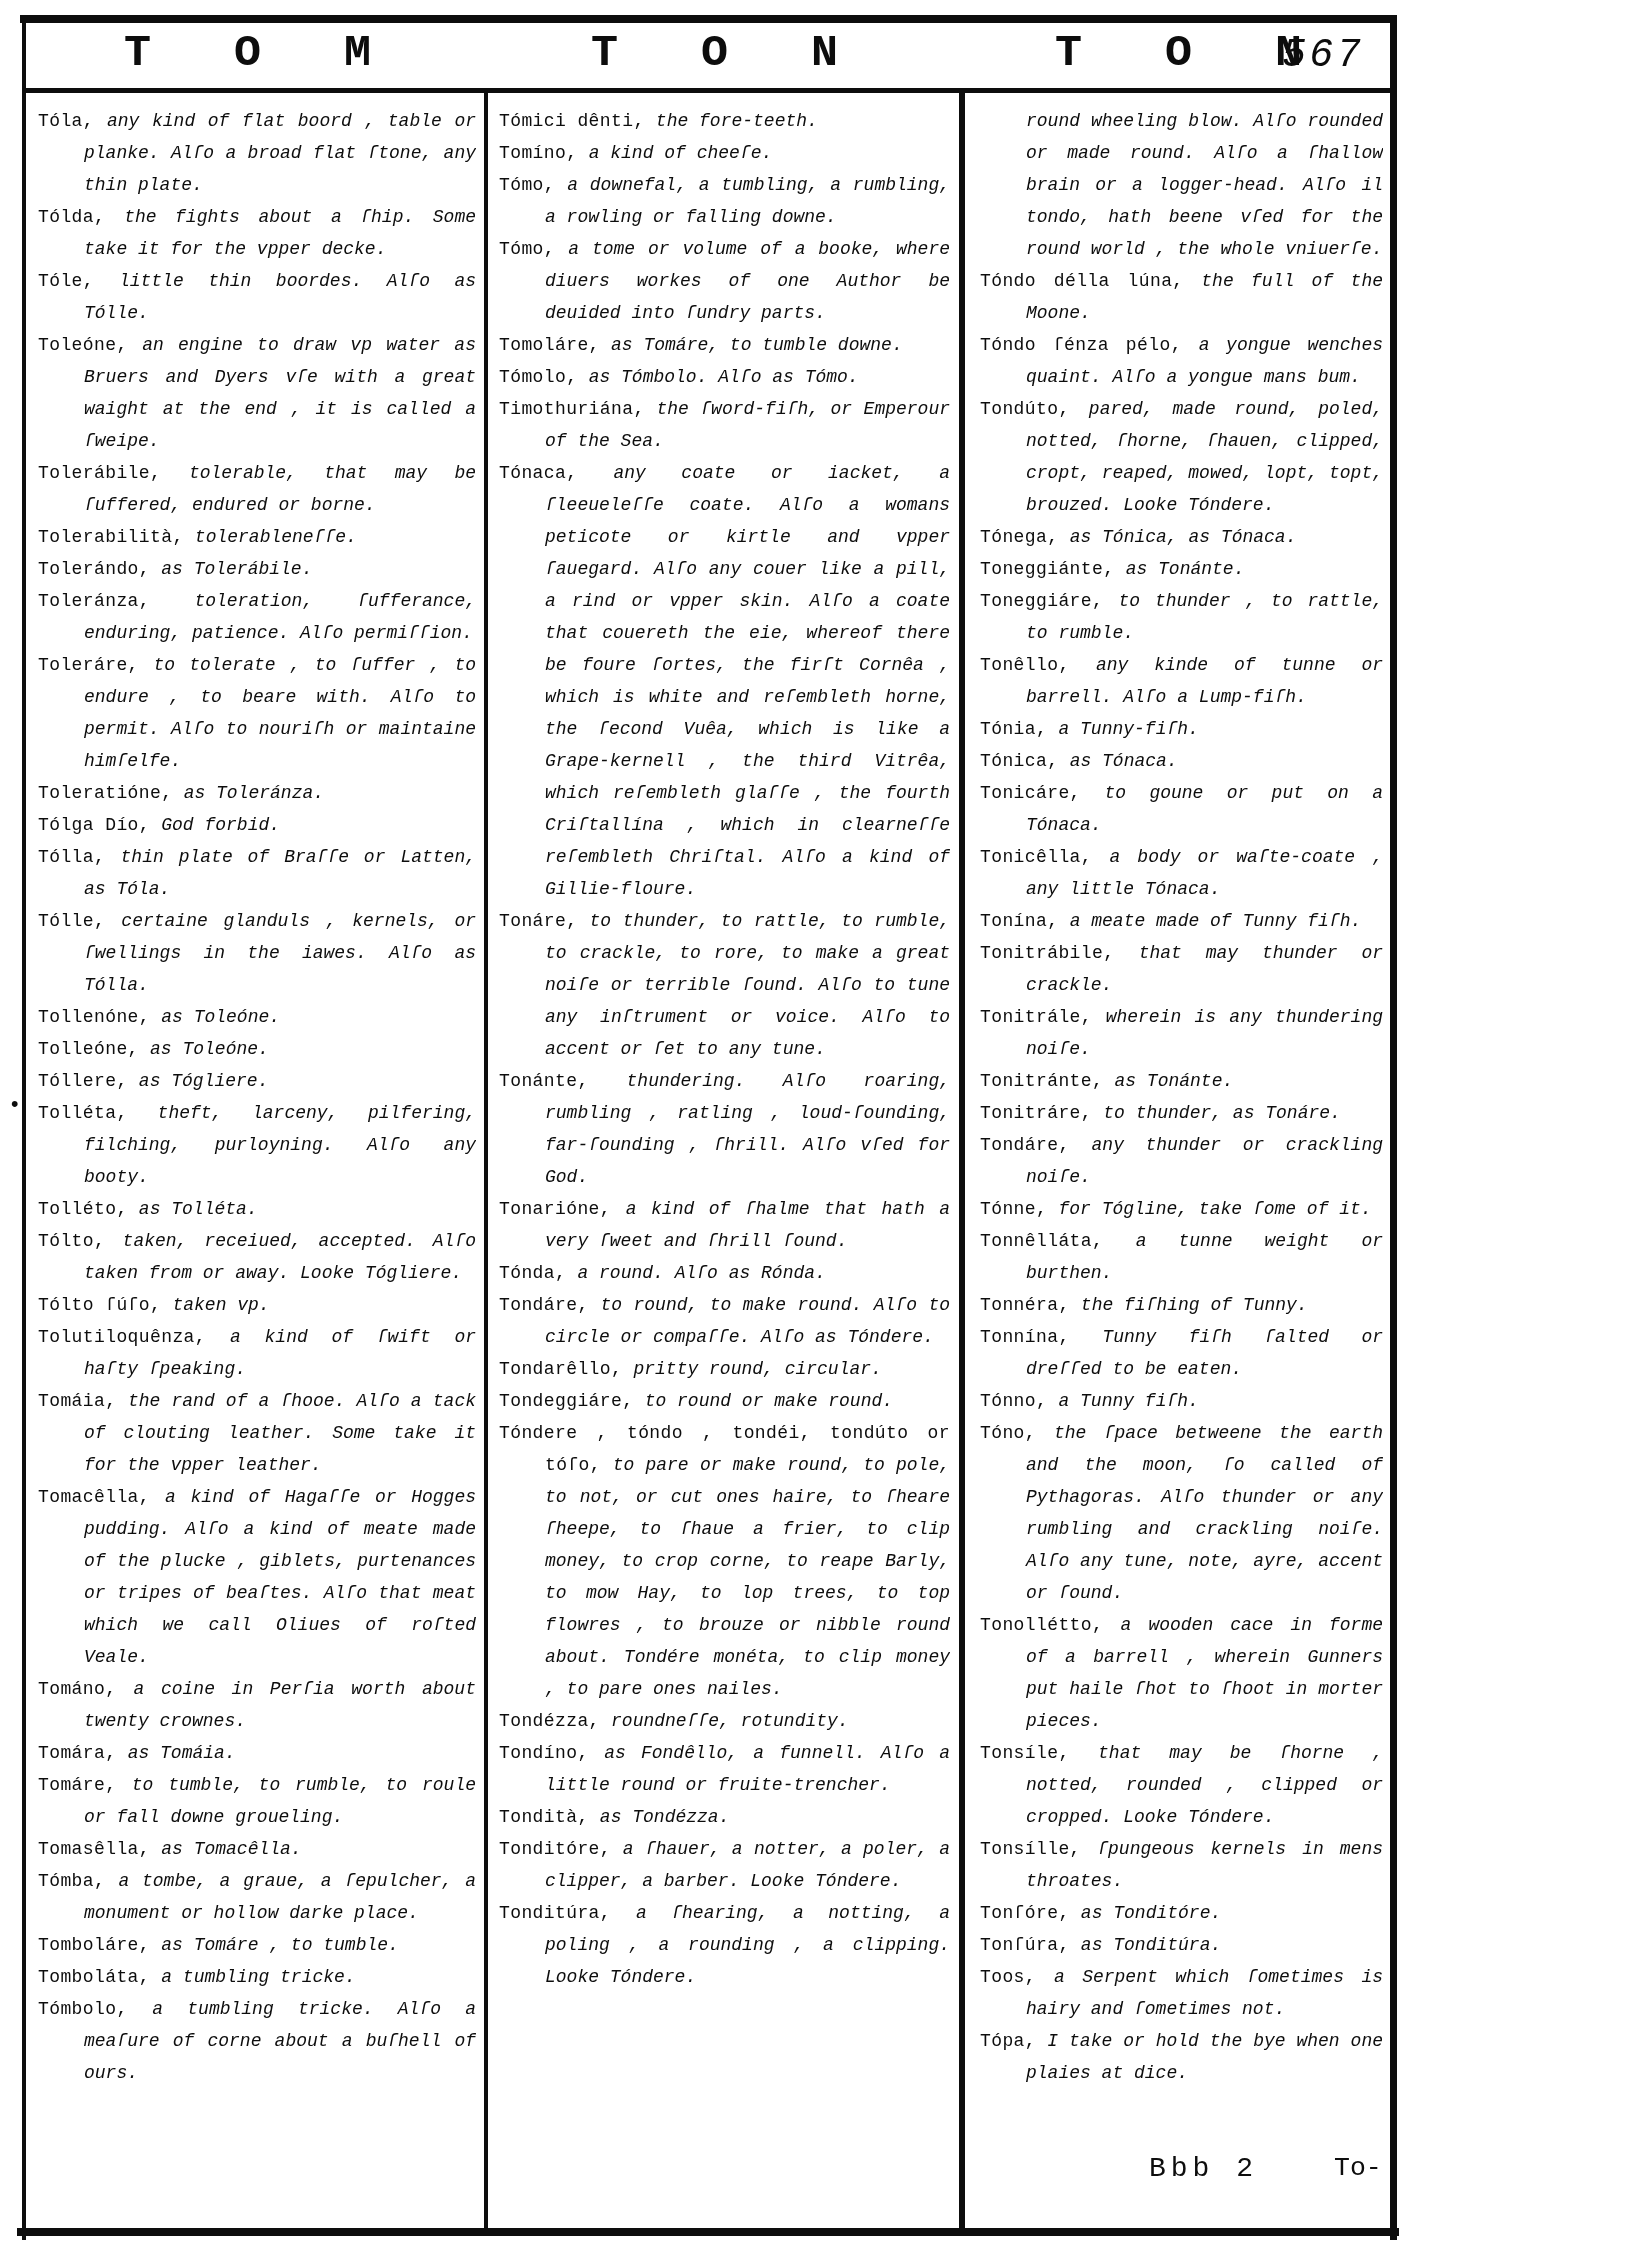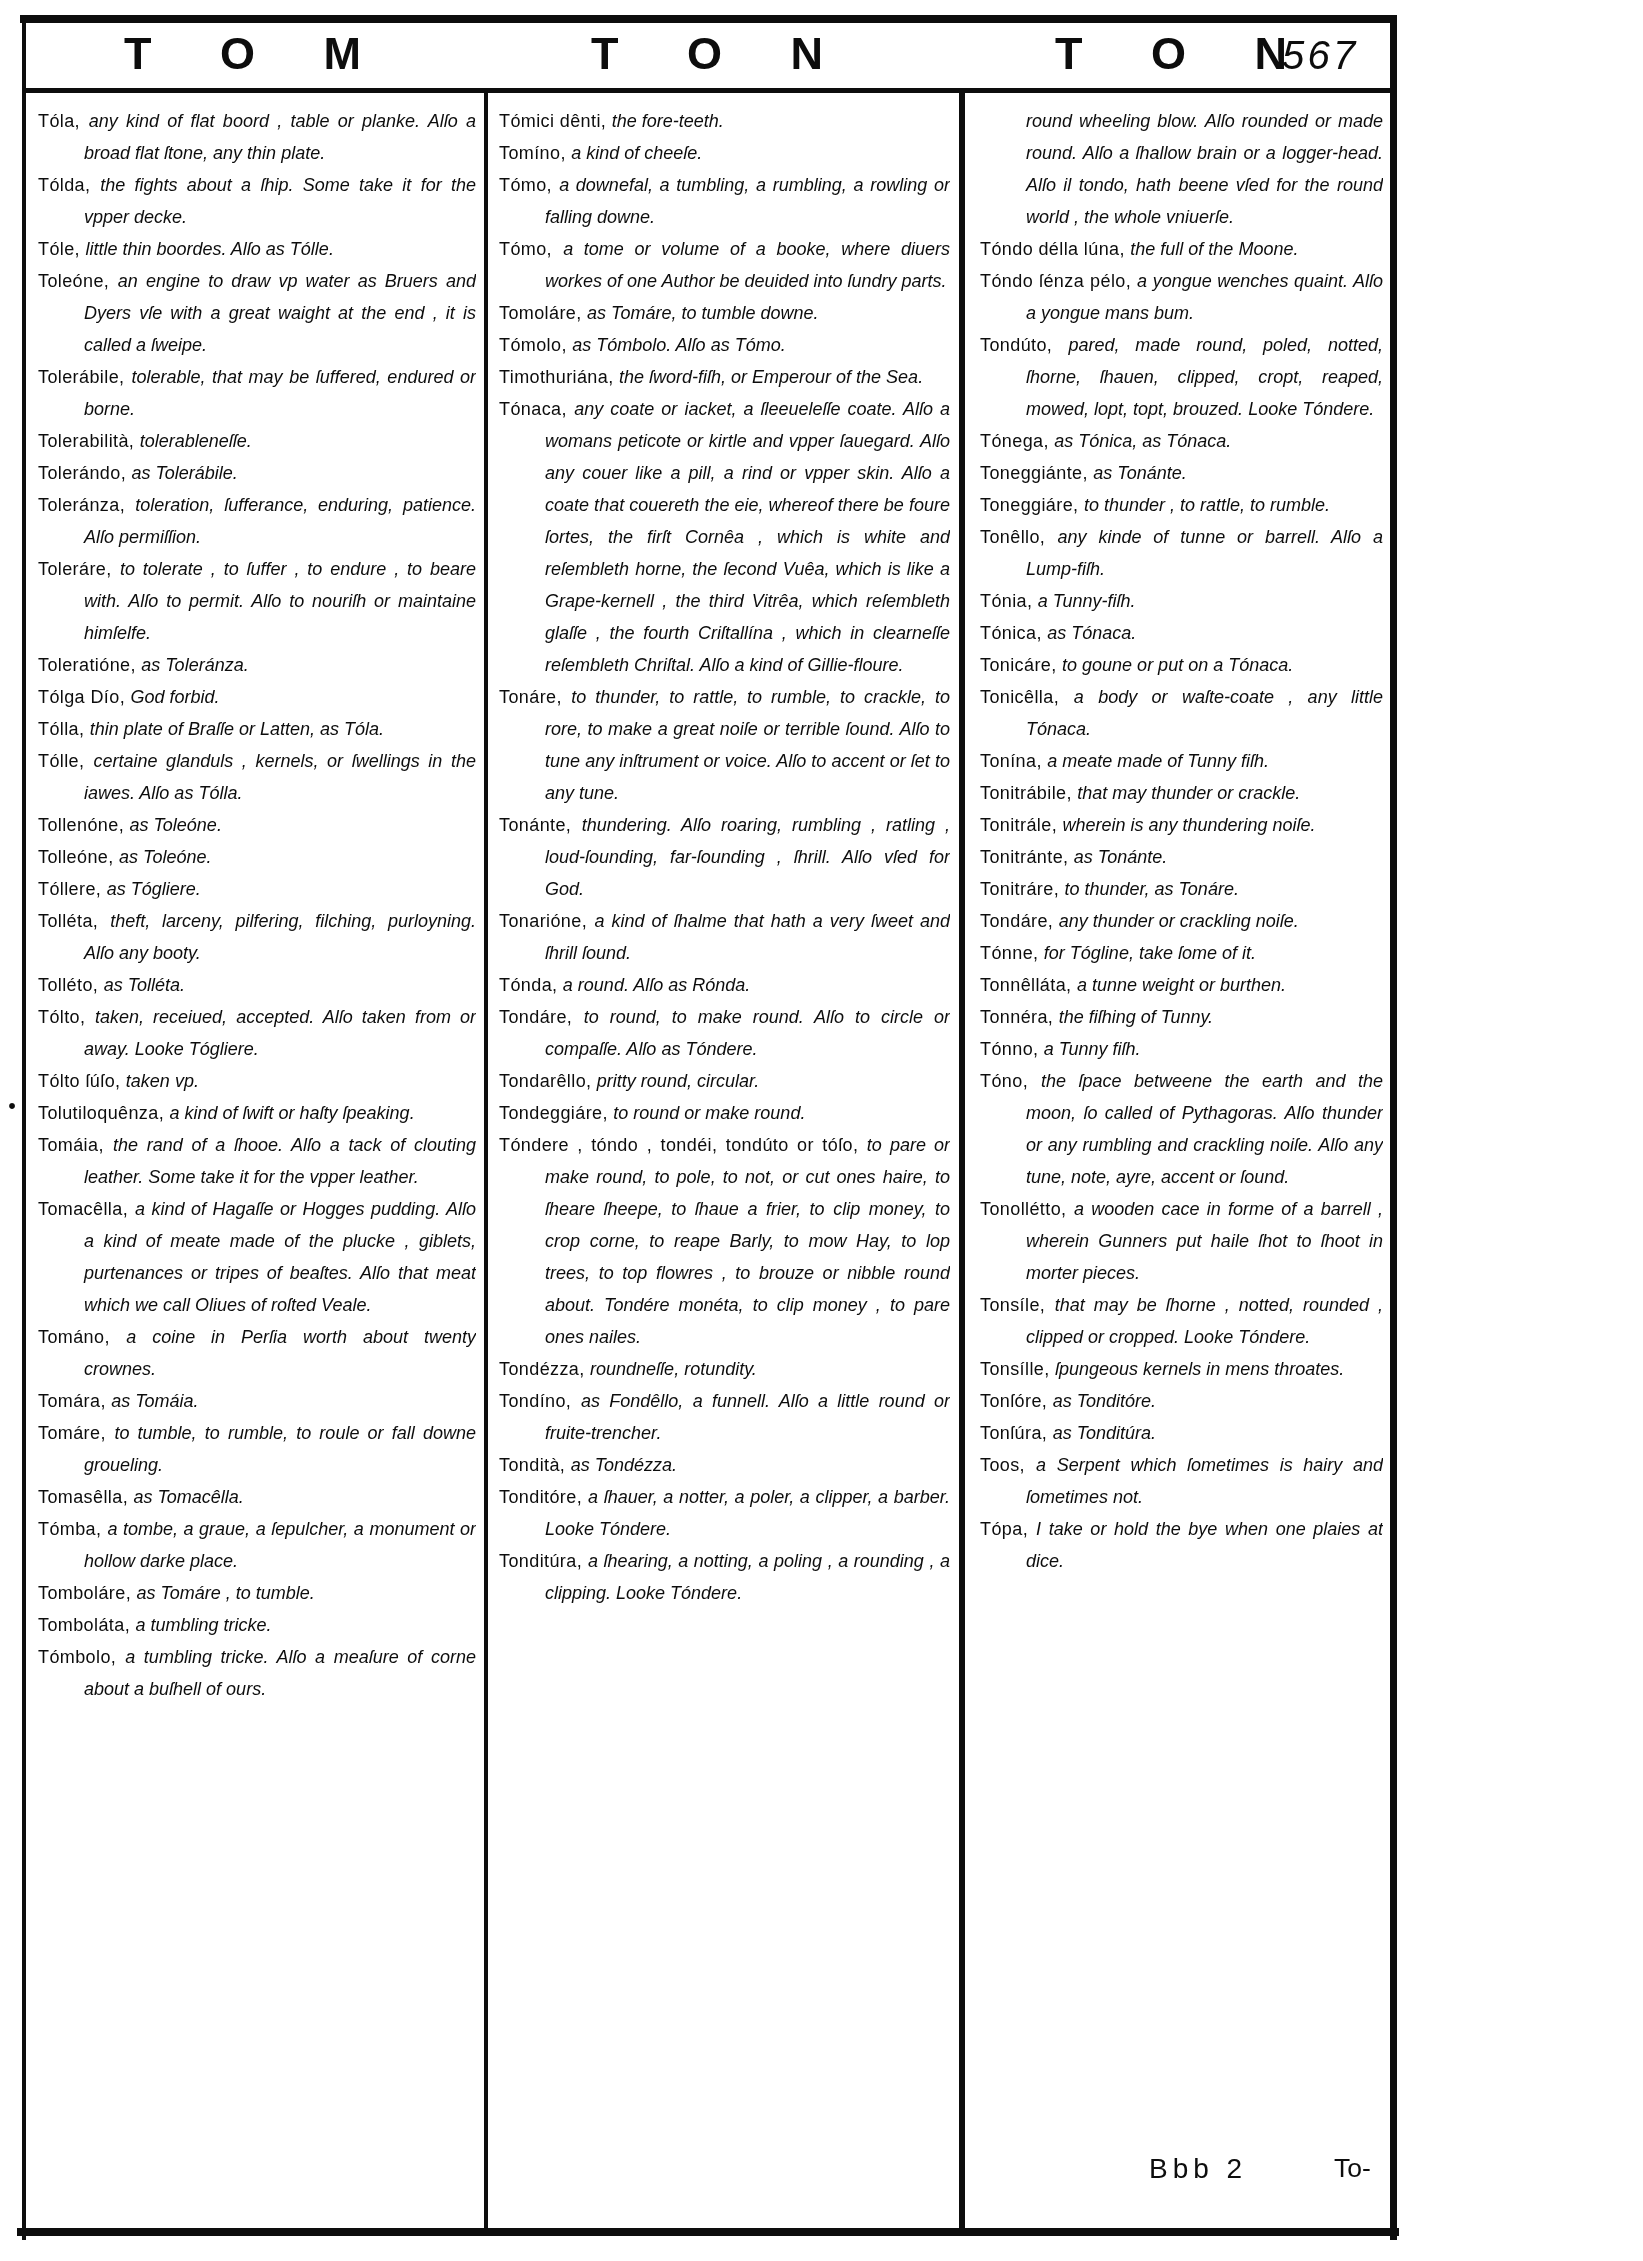--- a/index.html
+++ b/index.html
@@ -2,21 +2,21 @@
 <html style="font-size:13.3px"><head>
 <meta charset="utf-8">
 <title>Dictionary Page</title>
 <style>
   html,body{margin:0;padding:0;background:#e8e8e4;}
   .page{
     position:relative;
     width:1643px;height:2261px;
     background:#ffffff;
     color:#0d0d0d;
-    font-family:Liberation Sans, sans-serif;
+    font-family:Liberation Mono, monospace;
     overflow:hidden;
   }
   .rule{position:absolute;background:#0d0d0d;}
   
   .running-head{
     position:absolute;top:28px;height:58px;
     font-size:45px;font-weight:600;letter-spacing:28px;
     white-space:nowrap;
   }
   .page-number{
@@ -144,20 +144,21 @@
       <p class="entry"><span class="hw">Tonicêlla, </span><span class="def">a body or waſte-coate , any little Tónaca.</span></p>
       <p class="entry"><span class="hw">Tonína, </span><span class="def">a meate made of Tunny fiſh.</span></p>
       <p class="entry"><span class="hw">Tonitrábile, </span><span class="def">that may thunder or crackle.</span></p>
       <p class="entry"><span class="hw">Tonitrále, </span><span class="def">wherein is any thundering noiſe.</span></p>
       <p class="entry"><span class="hw">Tonitránte, </span><span class="def">as Tonánte.</span></p>
       <p class="entry"><span class="hw">Tonitráre, </span><span class="def">to thunder, as Tonáre.</span></p>
       <p class="entry"><span class="hw">Tondáre, </span><span class="def">any thunder or crackling noiſe.</span></p>
       <p class="entry"><span class="hw">Tónne, </span><span class="def">for Tógline, take ſome of it.</span></p>
       <p class="entry"><span class="hw">Tonnêlláta, </span><span class="def">a tunne weight or burthen.</span></p>
       <p class="entry"><span class="hw">Tonnéra, </span><span class="def">the fiſhing of Tunny.</span></p>
+      <p class="entry"><span class="hw">Tonnína, </span><span class="def">Tunny fiſh ſalted or dreſſed to be eaten.</span></p>
       <p class="entry"><span class="hw">Tónno, </span><span class="def">a Tunny fiſh.</span></p>
       <p class="entry"><span class="hw">Tóno, </span><span class="def">the ſpace betweene the earth and the moon, ſo called of Pythagoras. Alſo thunder or any rumbling and crackling noiſe.  Alſo any tune, note, ayre, accent or ſound.</span></p>
       <p class="entry"><span class="hw">Tonollétto, </span><span class="def">a wooden cace in forme of a barrell , wherein Gunners put haile ſhot to ſhoot in morter pieces.</span></p>
       <p class="entry"><span class="hw">Tonsíle, </span><span class="def">that may be ſhorne , notted, rounded , clipped or cropped.  Looke Tóndere.</span></p>
       <p class="entry"><span class="hw">Tonsílle, </span><span class="def">ſpungeous kernels in mens throates.</span></p>
       <p class="entry"><span class="hw">Tonſóre, </span><span class="def">as Tonditóre.</span></p>
       <p class="entry"><span class="hw">Tonſúra, </span><span class="def">as Tonditúra.</span></p>
       <p class="entry"><span class="hw">Toos, </span><span class="def">a Serpent which ſometimes is hairy and ſometimes not.</span></p>
       <p class="entry"><span class="hw">Tópa, </span><span class="def">I take or hold the bye when one plaies at dice.</span></p>
     </div>

